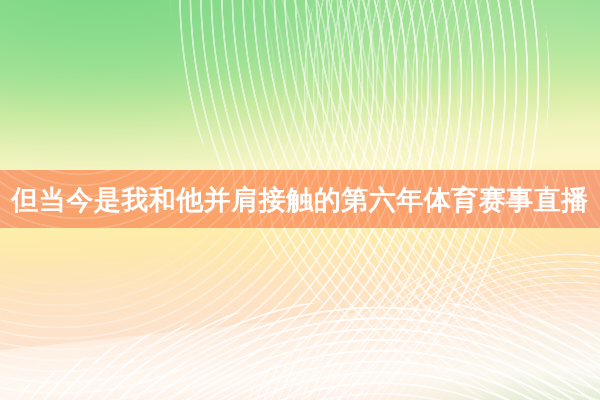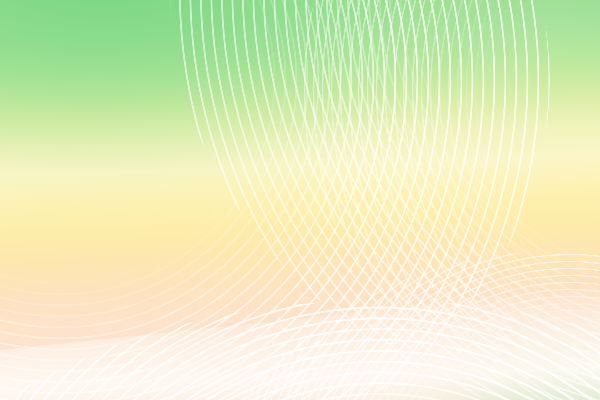--- a/index.html
+++ b/index.html
@@ -367,14 +367,19 @@
 
   <div class="arcs arcs-tl"></div>
   <div class="arcs arcs-tr"></div>
   <div class="arcs arcs-mr"></div>
 
   <div class="sheet"></div>
 
   <div class="arcs arcs-bottom"></div>
   <div class="arcs arcs-br"></div>
 
+  <div class="title-band">
+    <div class="band-arcs"></div>
+    <div class="band-arcs right"></div>
+    <div class="title-text">但当今是我和他并肩接触的第六年体育赛事直播</div>
+  </div>
 
 </div>
 
 </body></html>

